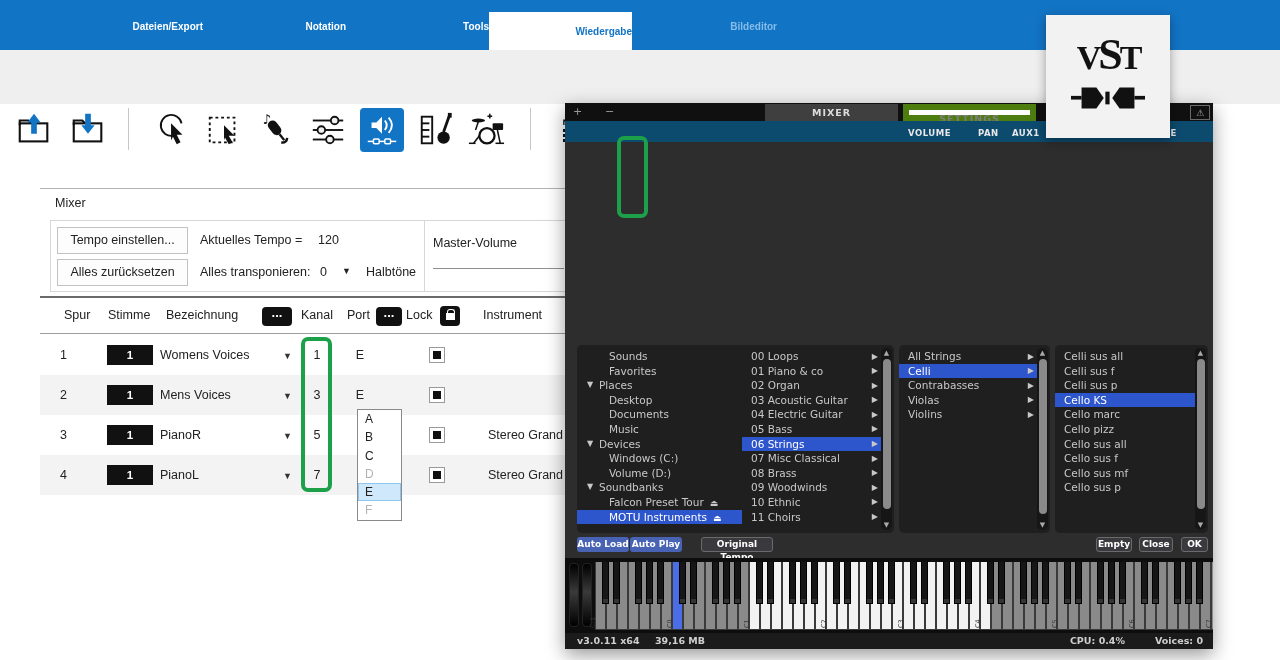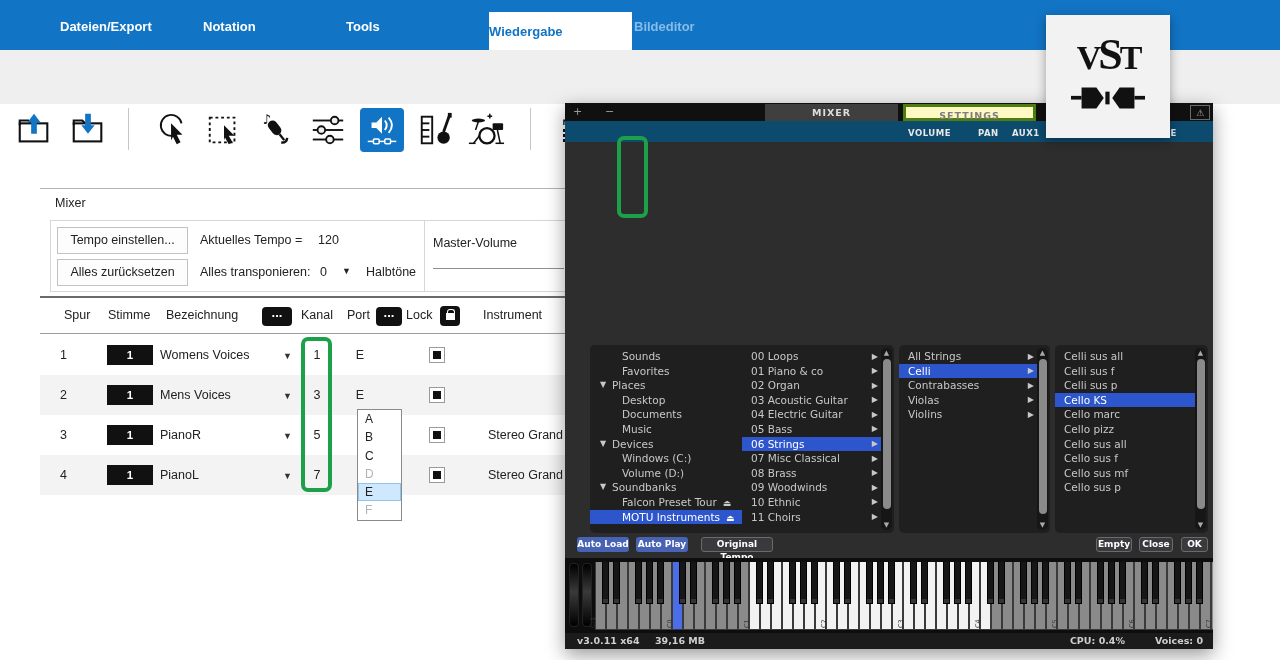--- a/index.html
+++ b/index.html
@@ -2,22 +2,22 @@
 <html><head>
 <meta charset="utf-8">
 <style>
   * { margin:0; padding:0; box-sizing:border-box; }
   html,body { width:1280px; height:660px; overflow:hidden; background:#fff;
               font-family:"Liberation Sans", sans-serif; }
   #stage { position:relative; width:1280px; height:660px; background:#fff; }
 
   
   #ribbon { position:absolute; left:0; top:0; width:1280px; height:50px; background:#1274c5; }
-  .rtab { position:absolute; top:0; height:50px; width:143px; color:#fff; font-size:13px;
-          font-weight:bold; text-align:left; line-height:54px; cursor:default; }
+  .rtab { position:absolute; top:0; height:50px; width:143px; color:#fff; font-size:10px;
+          font-weight:bold; text-align:right; line-height:54px; cursor:default; }
   .rtab.active { background:#fff; color:#1274c5; top:12px; height:44px; line-height:40px; }
   .rtab.dim { color:#85bde8; }
 
   
   #toolbar { position:absolute; left:0; top:50px; width:1280px; height:54px; background:#efefef; }
   .tbtn { position:absolute; top:58px; width:44px; height:44px; display:flex; align-items:center;
           justify-content:center; border-radius:4px; }
   .tbtn.blue { background:#1274c5; }
   .tbtn.hover { background:#fafafa; }
   .tsep { position:absolute; top:58px; width:1px; height:42px; background:#c6c6c6; }
@@ -82,21 +82,21 @@
 
   
   #plugin { position:absolute; left:565px; top:103px; width:648px; height:546px; background:#2d2d2d;
             box-shadow:0 6px 18px rgba(0,0,0,.4); z-index:5; overflow:hidden;
             font-family:"DejaVu Sans", sans-serif; }
   #ptitle { position:absolute; left:0; top:0; width:648px; height:18px; background:#101010; }
   .ptool { position:absolute; top:1px; color:#9a9a9a; font-size:11px; line-height:16px; }
   .ptab { position:absolute; top:1px; height:17px; width:133px; text-align:center; line-height:18px;
           font-size:9.5px; font-weight:bold; letter-spacing:1px; }
   .ptab.on { background:#3f3f3f; color:#ddd; }
-  .ptab.off { background:#fef9c3; color:#7e7e7e; border:3px solid #4d7c0f; }
+  .ptab.off { background:#ffffff; color:#7e7e7e; border:6px solid #4d7c0f; }
   #warnbox { position:absolute; right:3px; top:2px; width:20px; height:15px; border:1px solid #6a6a6a;
              color:#b5b5b5; font-size:9px; text-align:center; line-height:15px; }
   #phead { position:absolute; left:0; top:18px; width:648px; height:21px; background:#0c4a6e;
            color:#e8e8e8; font-size:8.5px; font-weight:bold; letter-spacing:0.5px; }
   #phead span { position:absolute; top:7px; }
 
   
   .bpanel { position:absolute; top:242px; height:188px; background:#1f1f1f; border-radius:5px;
             overflow:hidden; }
   .blist { position:absolute; left:0; top:4px; right:13px; }
@@ -426,21 +426,21 @@
     <div id="phead">
       <span style="left:343px">VOLUME</span>
       <span style="left:413px">PAN</span>
       <span style="left:447px">AUX1</span>
       <span style="left:588px">FINE</span>
     </div>
     <div id="chanrows"></div>
 
     <div class="greenbox" style="left:52px;top:33px;width:31px;height:82px"></div>
 
-    <div class="bpanel" style="left:25px;width:188px">
+    <div class="bpanel" style="left:12px;width:188px">
       <div class="blist">
           <div class="bitem ind1"><span>Sounds</span></div>
           <div class="bitem ind1"><span>Favorites</span></div>
           <div class="bitem ind0"><span class="tarrow">▼</span><span>Places</span></div>
           <div class="bitem ind1"><span>Desktop</span></div>
           <div class="bitem ind1"><span>Documents</span></div>
           <div class="bitem ind1"><span>Music</span></div>
           <div class="bitem ind0"><span class="tarrow">▼</span><span>Devices</span></div>
           <div class="bitem ind1"><span>Windows (C:)</span></div>
           <div class="bitem ind1"><span>Volume (D:)</span></div>
@@ -503,21 +503,21 @@
           <div class="bitem"><span>Cello sus p</span></div>
         </div>
       <div class="sbar">
         <span class="sarr sup">▲</span>
         <div class="sthumb" style="height:150px"></div>
         <span class="sarr sdown">▼</span>
       </div>
     </div>
 
     <div class="fbtn bluebtn" style="left:12px;width:52px">Auto Load</div>
-    <div class="fbtn bluebtn" style="left:71px;width:52px">Auto Play</div>
+    <div class="fbtn bluebtn" style="left:65px;width:52px">Auto Play</div>
     <div class="fbtn darkbtn" style="left:136px;width:72px">Original Tempo</div>
     <div class="fbtn darkbtn" style="left:531px;width:36px">Empty</div>
     <div class="fbtn darkbtn" style="left:574px;width:34px">Close</div>
     <div class="fbtn darkbtn" style="left:616px;width:27px">OK</div>
 
     <div id="kbd">
       <div class="wheel" style="left:4px"></div>
       <div class="wheel" style="left:17px"></div>
       <div id="keys">
           <div class="wkey outr" style="left: 0px;">

